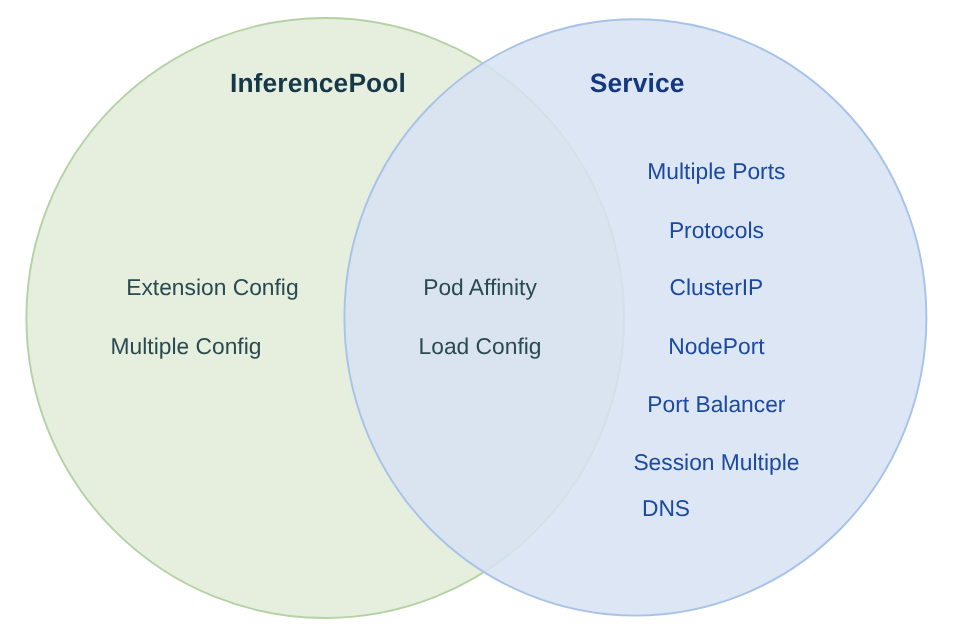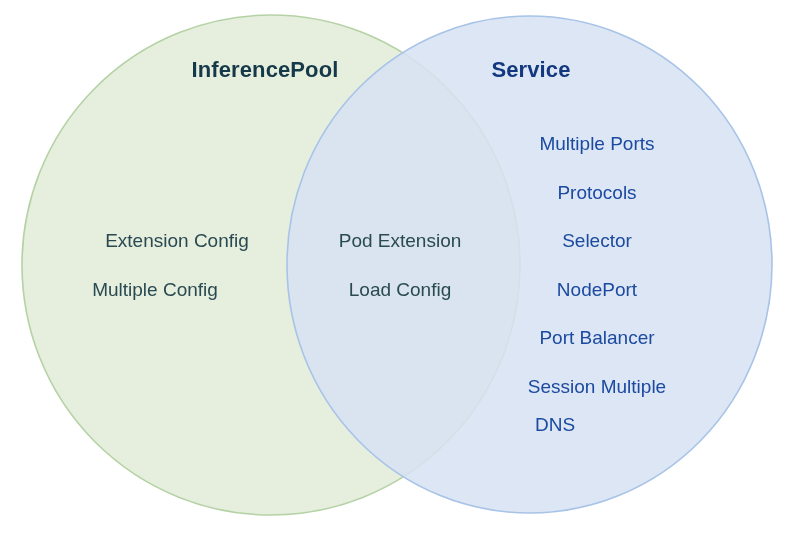--- a/index.html
+++ b/index.html
@@ -90,28 +90,28 @@
     <div class="set-title" id="title-inferencepool">InferencePool</div>
 
     <div class="set-title" id="title-service">Service</div>
 
     <div class="col-left">
       <div class="item" id="item-extension-config">Extension Config</div>
       <div class="item" id="item-inference-config">Multiple Config</div>
     </div>
 
     <div class="col-center">
-      <div class="item" id="item-pod-selector">Pod Extension</div>
+      <div class="item" id="item-pod-selector">Pod Affinity</div>
       <div class="item" id="item-port-config">Load Config</div>
     </div>
 
     <div class="col-right">
       <div class="item" id="item-multiple-ports">Multiple Ports</div>
       <div class="item" id="item-protocols">Protocols</div>
-      <div class="item" id="item-clusterip">Selector</div>
+      <div class="item" id="item-clusterip">ClusterIP</div>
       <div class="item" id="item-nodeport">NodePort</div>
       <div class="item" id="item-load-balancer">Port Balancer</div>
       <div class="item" id="item-session-affinity">Session Multiple</div>
       <div class="item" id="item-dns">DNS</div>
     </div>
 
   </div>
 </div>
 
 </body></html>

